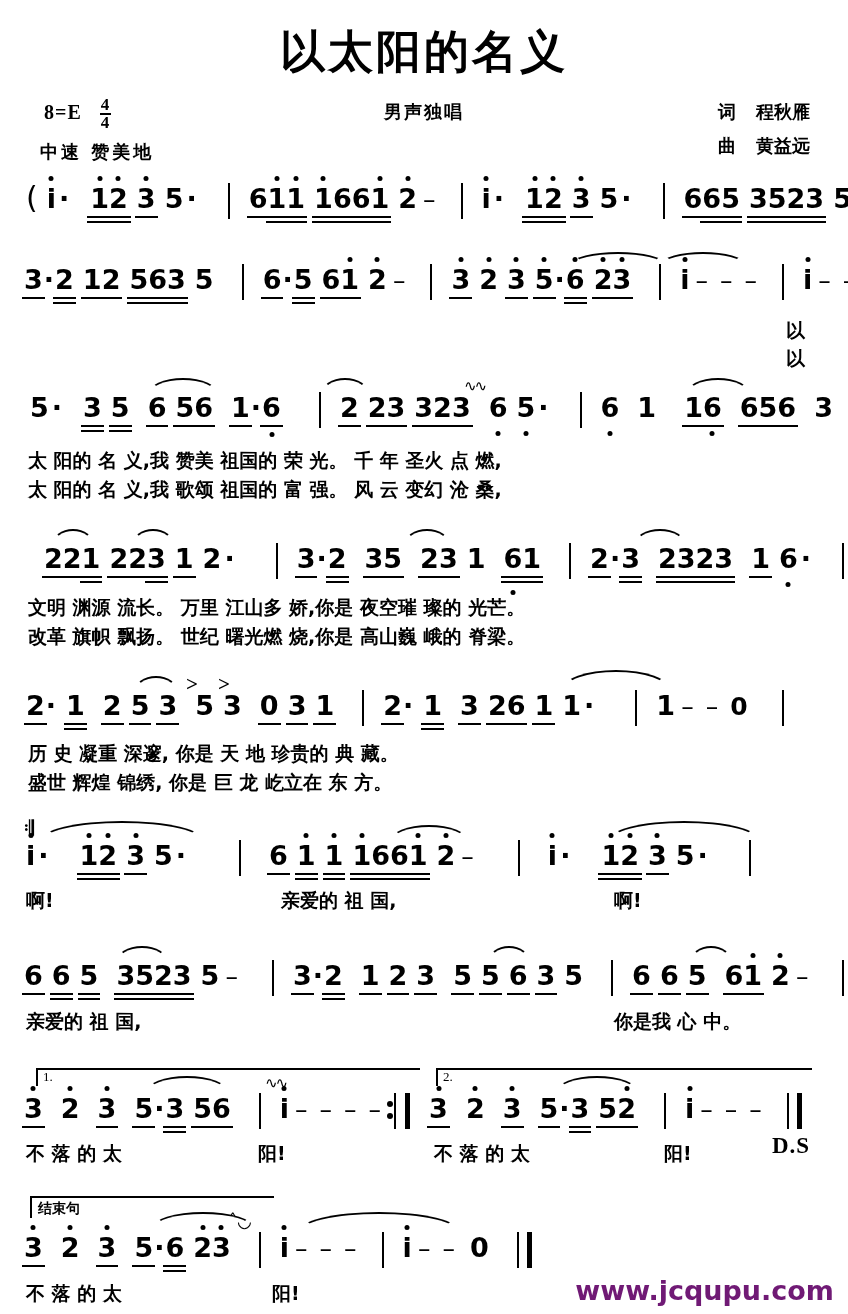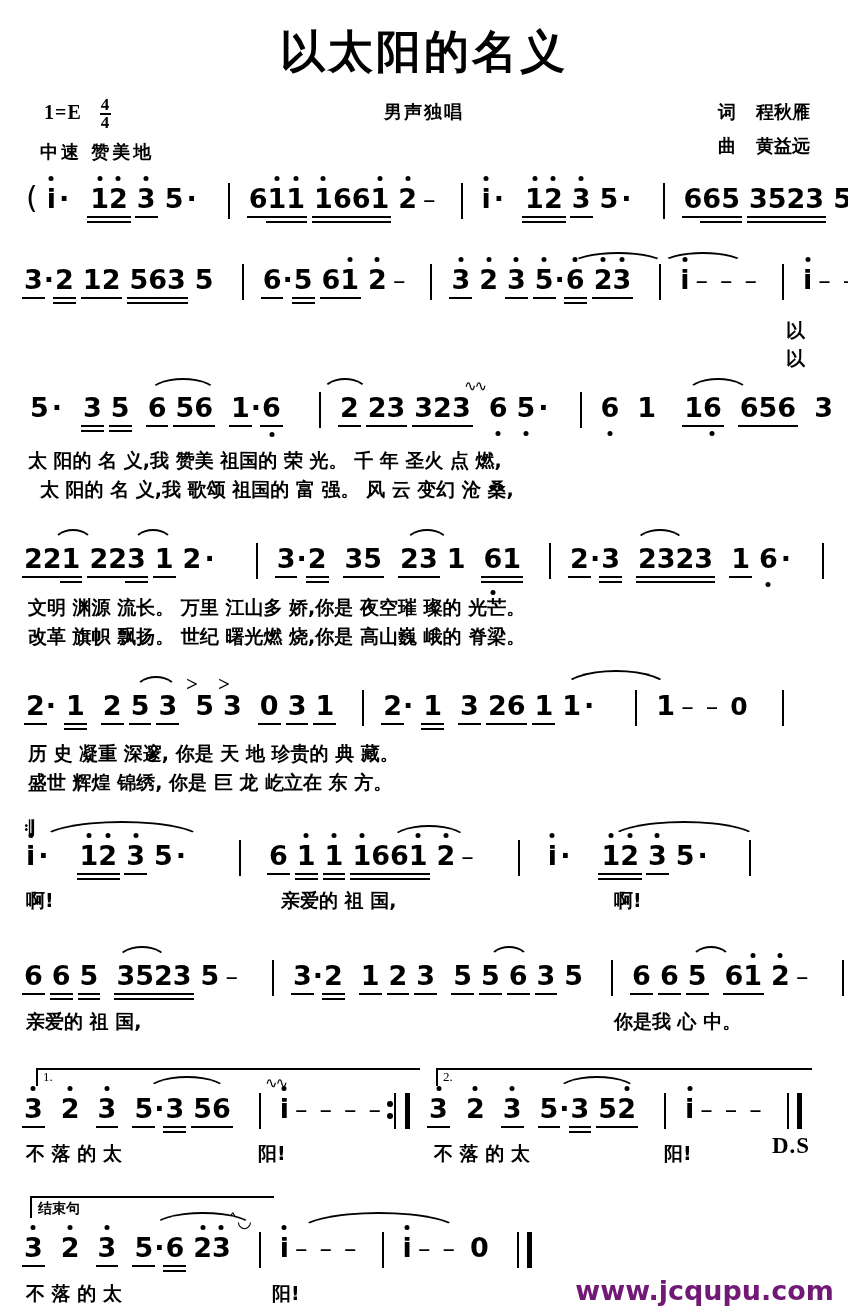--- a/index.html
+++ b/index.html
@@ -284,21 +284,21 @@
     color: #701a75;
     letter-spacing: 0px;
   }
 </style>
 </head>
 <body>
 
 <div class="page-title">以太阳的名义</div>
 
 <div class="keysig">
-  <span>1=E</span>
+  <span>8=E</span>
   <span class="meter">
     <span class="num">4</span>
     <span class="den">4</span>
   </span>
 </div>
 
 <div class="tempo-mark">中速 赞美地</div>
 <div class="voice-type">男声独唱</div>
 
 <div class="credits">
@@ -333,25 +333,25 @@
   </div>
   <div class="slur" style="left:148px; top:-14px; width:66px;"></div>
   <div class="slur" style="left:321px; top:-14px; width:44px;"></div>
   <div class="mordent" style="left:464px; top:-13px;">∿∿</div>
   <div class="slur" style="left:686px; top:-14px; width:60px;"></div>
 </div>
 <div class="lyrics" style="position:absolute; left:0; top:448px; width:848px;">
   <span class="lyr" style="left:28px;">太  阳的 名   义,我  赞美  祖国的 荣 光。   千 年  圣火 点    燃,</span>
 </div>
 <div class="lyrics" style="position:absolute; left:0; top:477px; width:848px;">
-  <span class="lyr" style="left:40px;">太  阳的 名   义,我  歌颂  祖国的 富 强。   风 云  变幻 沧    桑,</span>
+  <span class="lyr" style="left:28px;">太  阳的 名   义,我  歌颂  祖国的 富 强。   风 云  变幻 沧    桑,</span>
 </div>
 
 <div class="system" style="top:543px;">
-  <div class="notes-row" style="padding-left:24px;">
+  <div class="notes-row" style="padding-left:24px;margin-left:20px;">
     <span class="n">2<i class="beam1"></i></span><span class="n">2<i class="beam1"></i></span><span class="n">1<i class="beam1"></i><i class="beam2"></i></span><span class="sp"></span><span class="n">2<i class="beam1"></i></span><span class="n">2<i class="beam1"></i></span><span class="n">3<i class="beam1"></i><i class="beam2"></i></span><span class="sp"></span><span class="n">1<i class="beam1"></i></span><span class="sp"></span><span class="n">2</span><span class="dotaug">·</span><span class="sp3"></span><span class="bar"></span><span class="sp"></span><span class="n">3<i class="beam1"></i></span><span class="dotaug" style="padding:0 1px;">·</span><span class="n">2<i class="beam1"></i><i class="beam2"></i></span><span class="sp2"></span><span class="n">3<i class="beam1"></i></span><span class="n">5<i class="beam1"></i></span><span class="sp2"></span><span class="n">2<i class="beam1"></i></span><span class="n">3<i class="beam1"></i></span><span class="sp"></span><span class="n">1</span><span class="sp2"></span><span class="n">6<i class="beam1"></i><i class="beam2"></i><i class="oct-dn2"></i></span><span class="n">1<i class="beam1"></i><i class="beam2"></i></span><span class="sp2"></span><span class="bar"></span><span class="sp"></span><span class="n">2<i class="beam1"></i></span><span class="dotaug" style="padding:0 1px;">·</span><span class="n">3<i class="beam1"></i><i class="beam2"></i></span><span class="sp2"></span><span class="n">2<i class="beam1"></i><i class="beam2"></i></span><span class="n">3<i class="beam1"></i><i class="beam2"></i></span><span class="n">2<i class="beam1"></i><i class="beam2"></i></span><span class="n">3<i class="beam1"></i><i class="beam2"></i></span><span class="sp2"></span><span class="n">1<i class="beam1"></i></span><span class="sp"></span><span class="n">6<i class="oct-dn"></i></span><span class="dotaug">·</span><span class="sp2"></span><span class="bar"></span>
   </div>
   <div class="slur" style="left:52px; top:-14px; width:38px;"></div>
   <div class="slur" style="left:132px; top:-14px; width:38px;"></div>
   <div class="slur" style="left:404px; top:-14px; width:42px;"></div>
   <div class="slur" style="left:634px; top:-14px; width:48px;"></div>
 </div>
 <div class="lyrics" style="position:absolute; left:0; top:595px; width:848px;">
   <span class="lyr" style="left:28px;">文明   渊源   流长。    万里 江山多   娇,你是   夜空璀 璨的 光芒。</span>
 </div>

